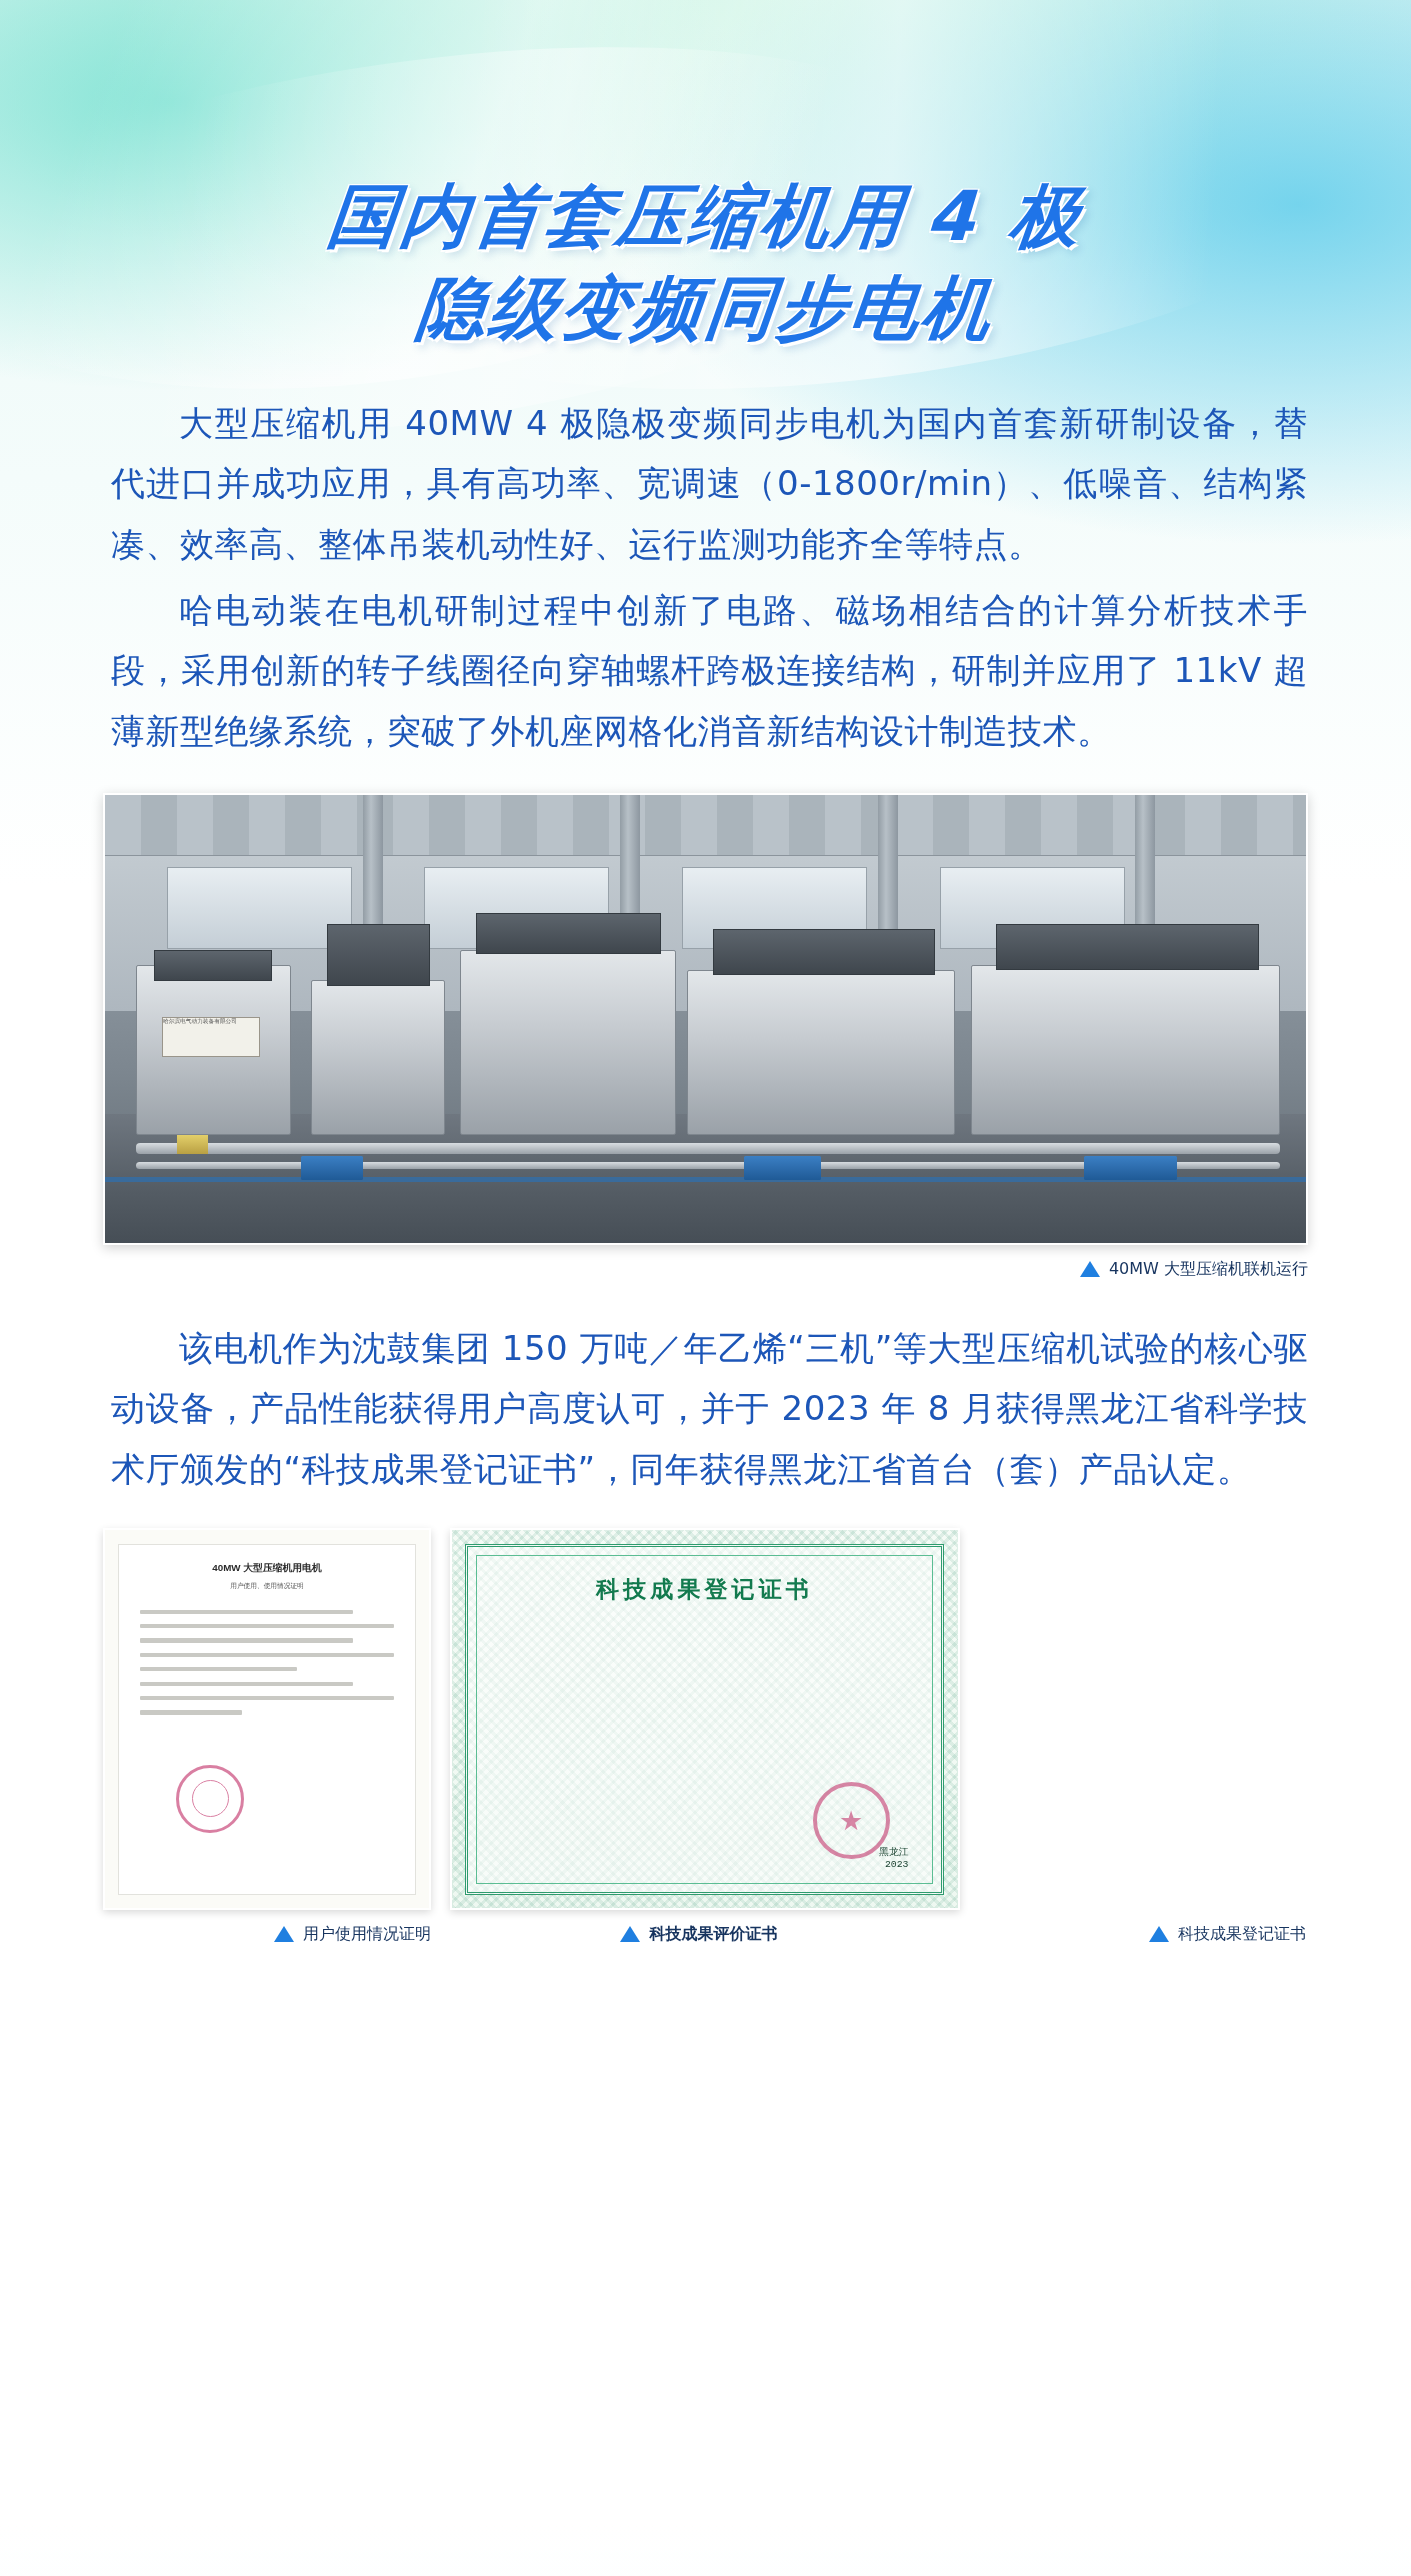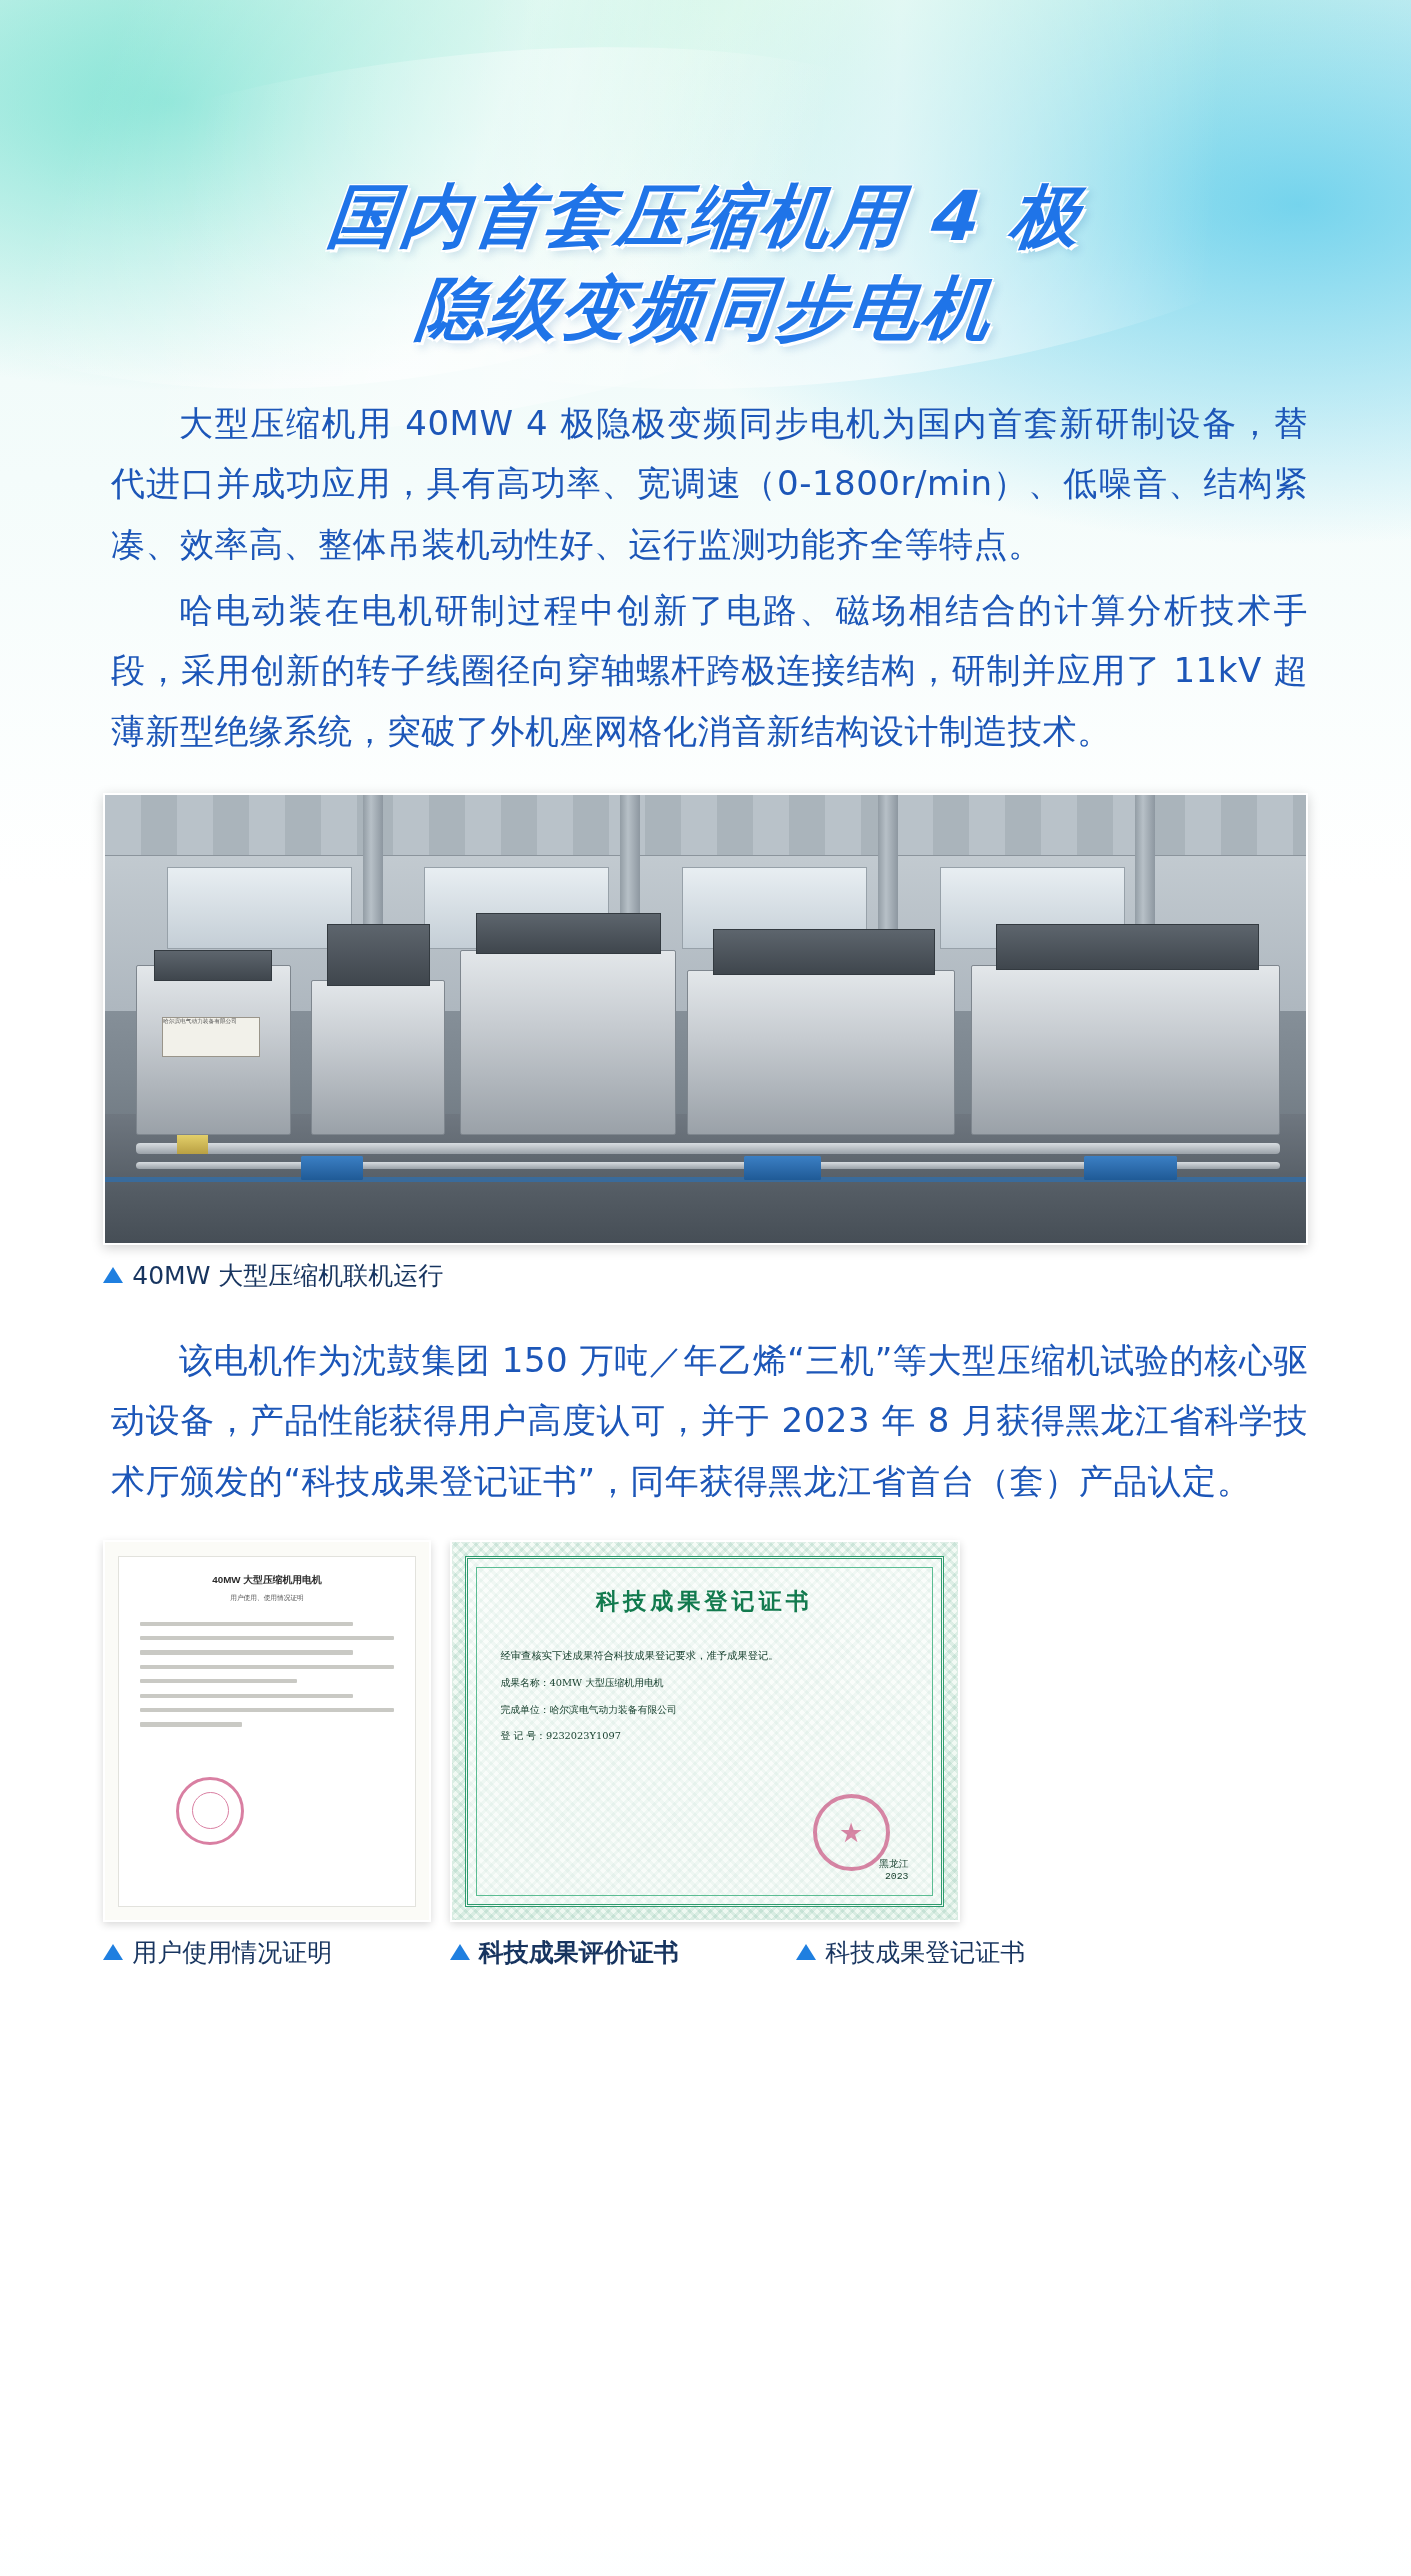--- a/index.html
+++ b/index.html
@@ -156,22 +156,23 @@
     color: #555;
     overflow: hidden;
   }
 
   .caption {
     display: flex;
     align-items: center;
     gap: 9.3px;
     margin-top: 13.4px;
     font-family: "DejaVu Sans", "Liberation Sans", sans-serif;
-    font-size: 25px;
+    font-size: 16px;
     color: #17345f;
+    justify-content: flex-end;
   }
   .tri {
     width: 0; height: 0;
     border-left: 10.3px solid transparent;
     border-right: 10.3px solid transparent;
     border-bottom: 16.5px solid #1f7fe0;
     flex: none;
   }
 
   
@@ -388,32 +389,20 @@
         </div>
       </div>
 
 
       <div class="cert c3">
         <div class="cert3-bg"></div>
         <div class="cert3-frame">
           <div class="cert3-inner"></div>
         </div>
         <div class="cert3-title">科技成果登记证书</div>
-        <div class="cert3-body">
-          <div>经审查核实下述成果符合科技成果登记要求，准予成果登记。</div>
-          <div class="cert3-kv">
-            <span>成果名称：</span><span>40MW 大型压缩机用电机</span>
-          </div>
-          <div class="cert3-kv">
-            <span>完成单位：</span><span>哈尔滨电气动力装备有限公司</span>
-          </div>
-          <div class="cert3-kv">
-            <span>登 记 号：</span><span>9232023Y1097</span>
-          </div>
-        </div>
         <div class="cert3-foot">
           <div>黑龙江</div>
           <div>2023</div>
         </div>
         <div class="cert3-stamp"></div>
       </div>
     </div>
 
     <div class="cert-captions">
       <div class="cc1">

